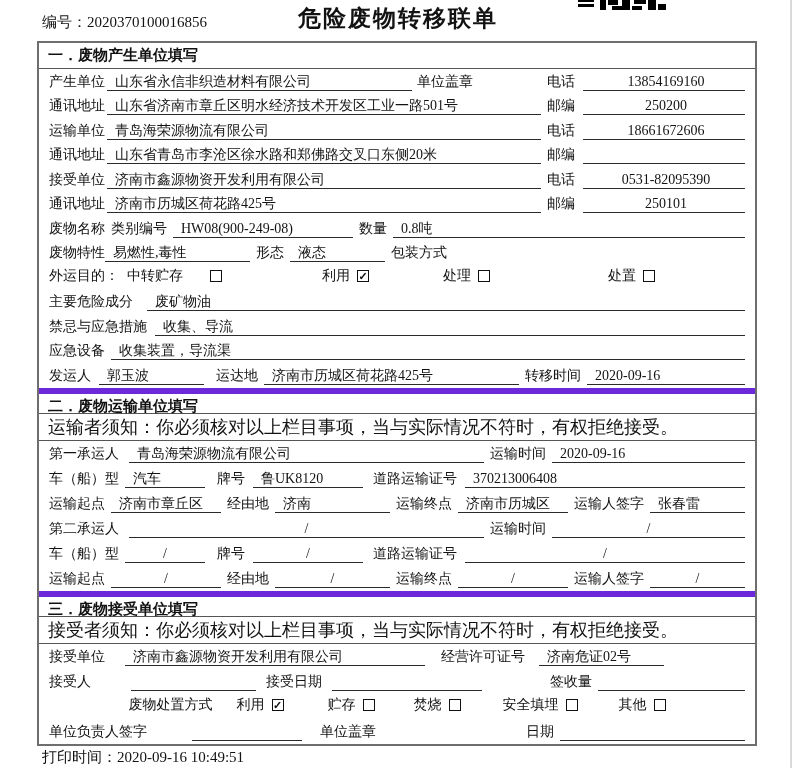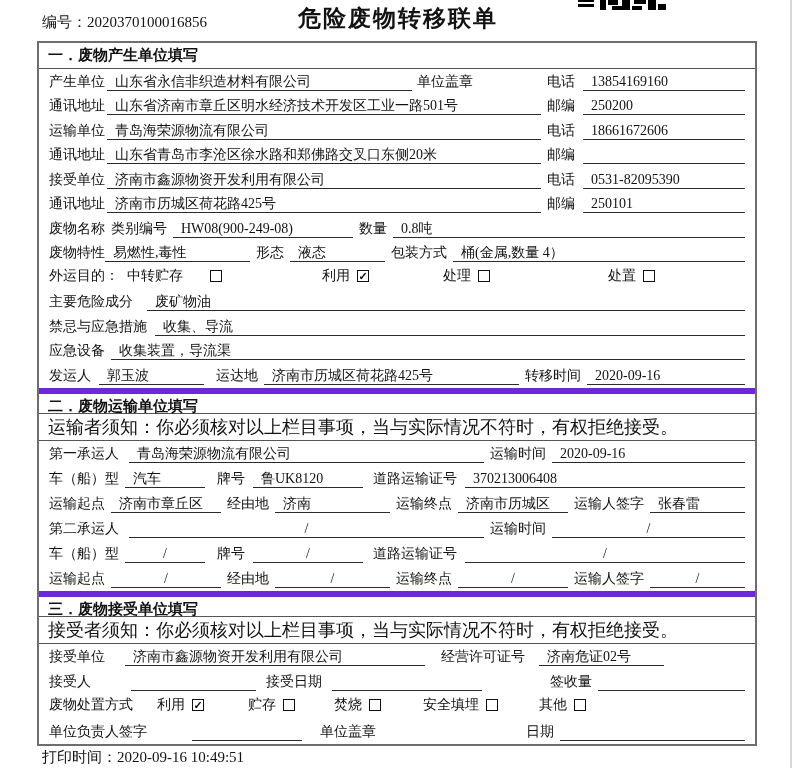--- a/index.html
+++ b/index.html
@@ -13,21 +13,21 @@
   .sec-h  { font-weight:bold; font-size:15px; height:26px; line-height:19px; padding:3px 9px; border-bottom:1px solid #555; }
   .sec-h.mid { border-top:6px solid #6d28d9; }
   .notice { font-size:18px; height:27px; line-height:21px; padding:3px 9px; border-bottom:1px solid #555; }
   .row    { display:flex; align-items:flex-end; padding:0 10px 3px; font-size:14px; height:24.5px; }
   .row25  { height:25px; }
   .lbl    { white-space:nowrap; }
   .u      { border-bottom:1px solid #2a2a2a; padding:0 4px 0 8px; white-space:nowrap; height:19px; line-height:19px; overflow:hidden; }
   .u.c    { text-align:center; padding:0 4px; }
   .grow   { flex:1 1 auto; }
   .left   { display:flex; align-items:flex-end; width:498px; }
-  .right  { display:flex; align-items:flex-end; flex:1; }
+  .right  { display:flex; align-items:flex-end; flex:1;text-align:center; }
   .right .u { flex:1; margin-left:8px; }
   .opt    { display:flex; align-items:center; white-space:nowrap; }
   .cb     { display:inline-block; width:12px; height:12px; border:1px solid #111; margin-left:7px; font-size:11px; line-height:10px; text-align:center; font-weight:bold; }
   .print  { position:absolute; left:42px; top:748px; font-size:15px; }
 </style>
 </head>
 <body>
 
 <div class="serial">编号：2020370100016856</div>
 <div class="title">危险废物转移联单</div>
@@ -126,21 +126,20 @@
     <span class="lbl" style="margin-left:6px;">数量</span>
     <span class="u grow" style="margin-left:6px;">0.8吨</span>
   </div>
 
   <div class="row">
     <span class="lbl">废物特性</span>
     <span class="u" style="width:145px;">易燃性,毒性</span>
     <span class="lbl" style="margin-left:6px;">形态</span>
     <span class="u" style="width:95px;margin-left:6px;">液态</span>
     <span class="lbl" style="margin-left:6px;">包装方式</span>
-    <span class="u grow" style="margin-left:6px;">桶(金属,数量 4）</span>
   </div>
 
   <div class="row" style="align-items:center;">
     <span class="lbl">外运目的：</span>
     <span class="opt" style="margin-left:8px;gap:20px;">
       <span class="lbl">中转贮存</span>
       <span class="cb"></span>
     </span>
     <span class="opt" style="margin-left:100px;">
       <span class="lbl">利用</span>
@@ -250,21 +249,21 @@
 
   <div class="row row25">
     <span class="lbl">接受人</span>
     <span class="u" style="width:125px;margin-left:40px;"></span>
     <span class="lbl" style="margin-left:10px;">接受日期</span>
     <span class="u" style="width:150px;margin-left:10px;"></span>
     <span class="lbl" style="margin-left:68px;">签收量</span>
     <span class="u grow" style="margin-left:6px;"></span>
   </div>
 
-  <div class="row row25" style="align-items:center;">
+  <div class="row row25" style="align-items:center;justify-content:center;">
     <span class="lbl">废物处置方式</span>
     <span class="opt" style="margin-left:24px;">
       <span class="lbl">利用</span>
       <span class="cb">✓</span>
     </span>
     <span class="opt" style="margin-left:44px;">
       <span class="lbl">贮存</span>
       <span class="cb"></span>
     </span>
     <span class="opt" style="margin-left:39px;">

